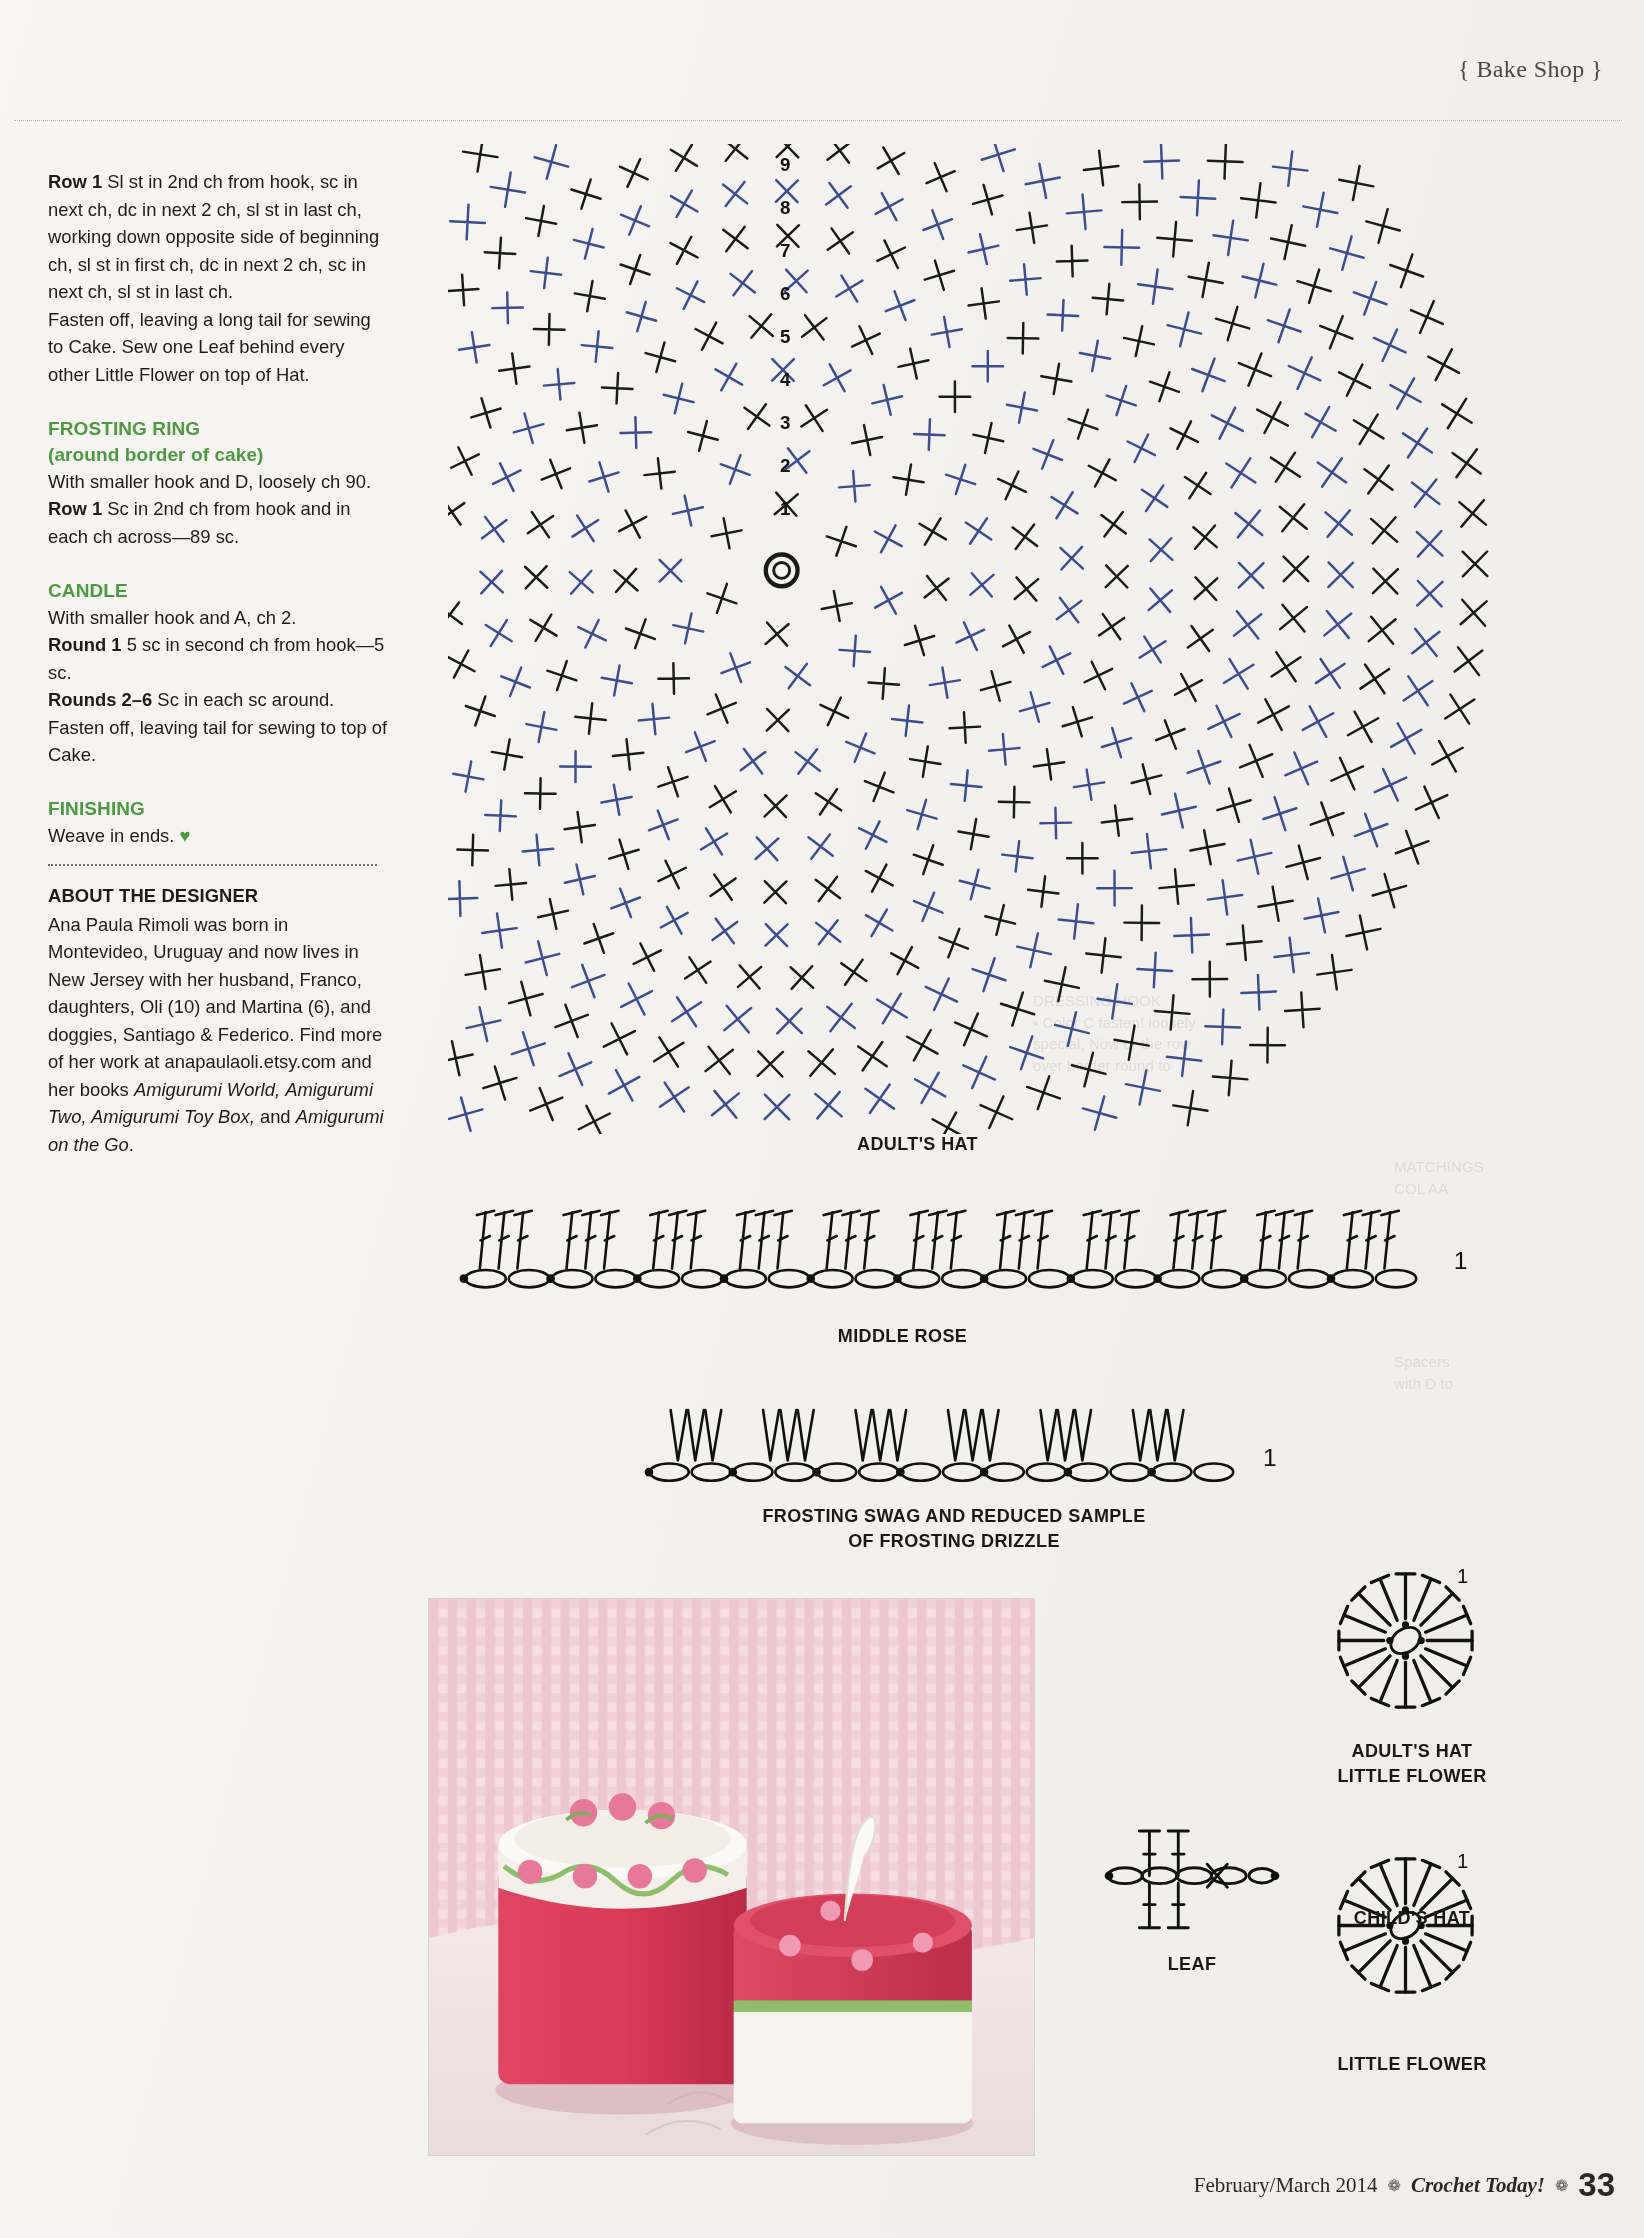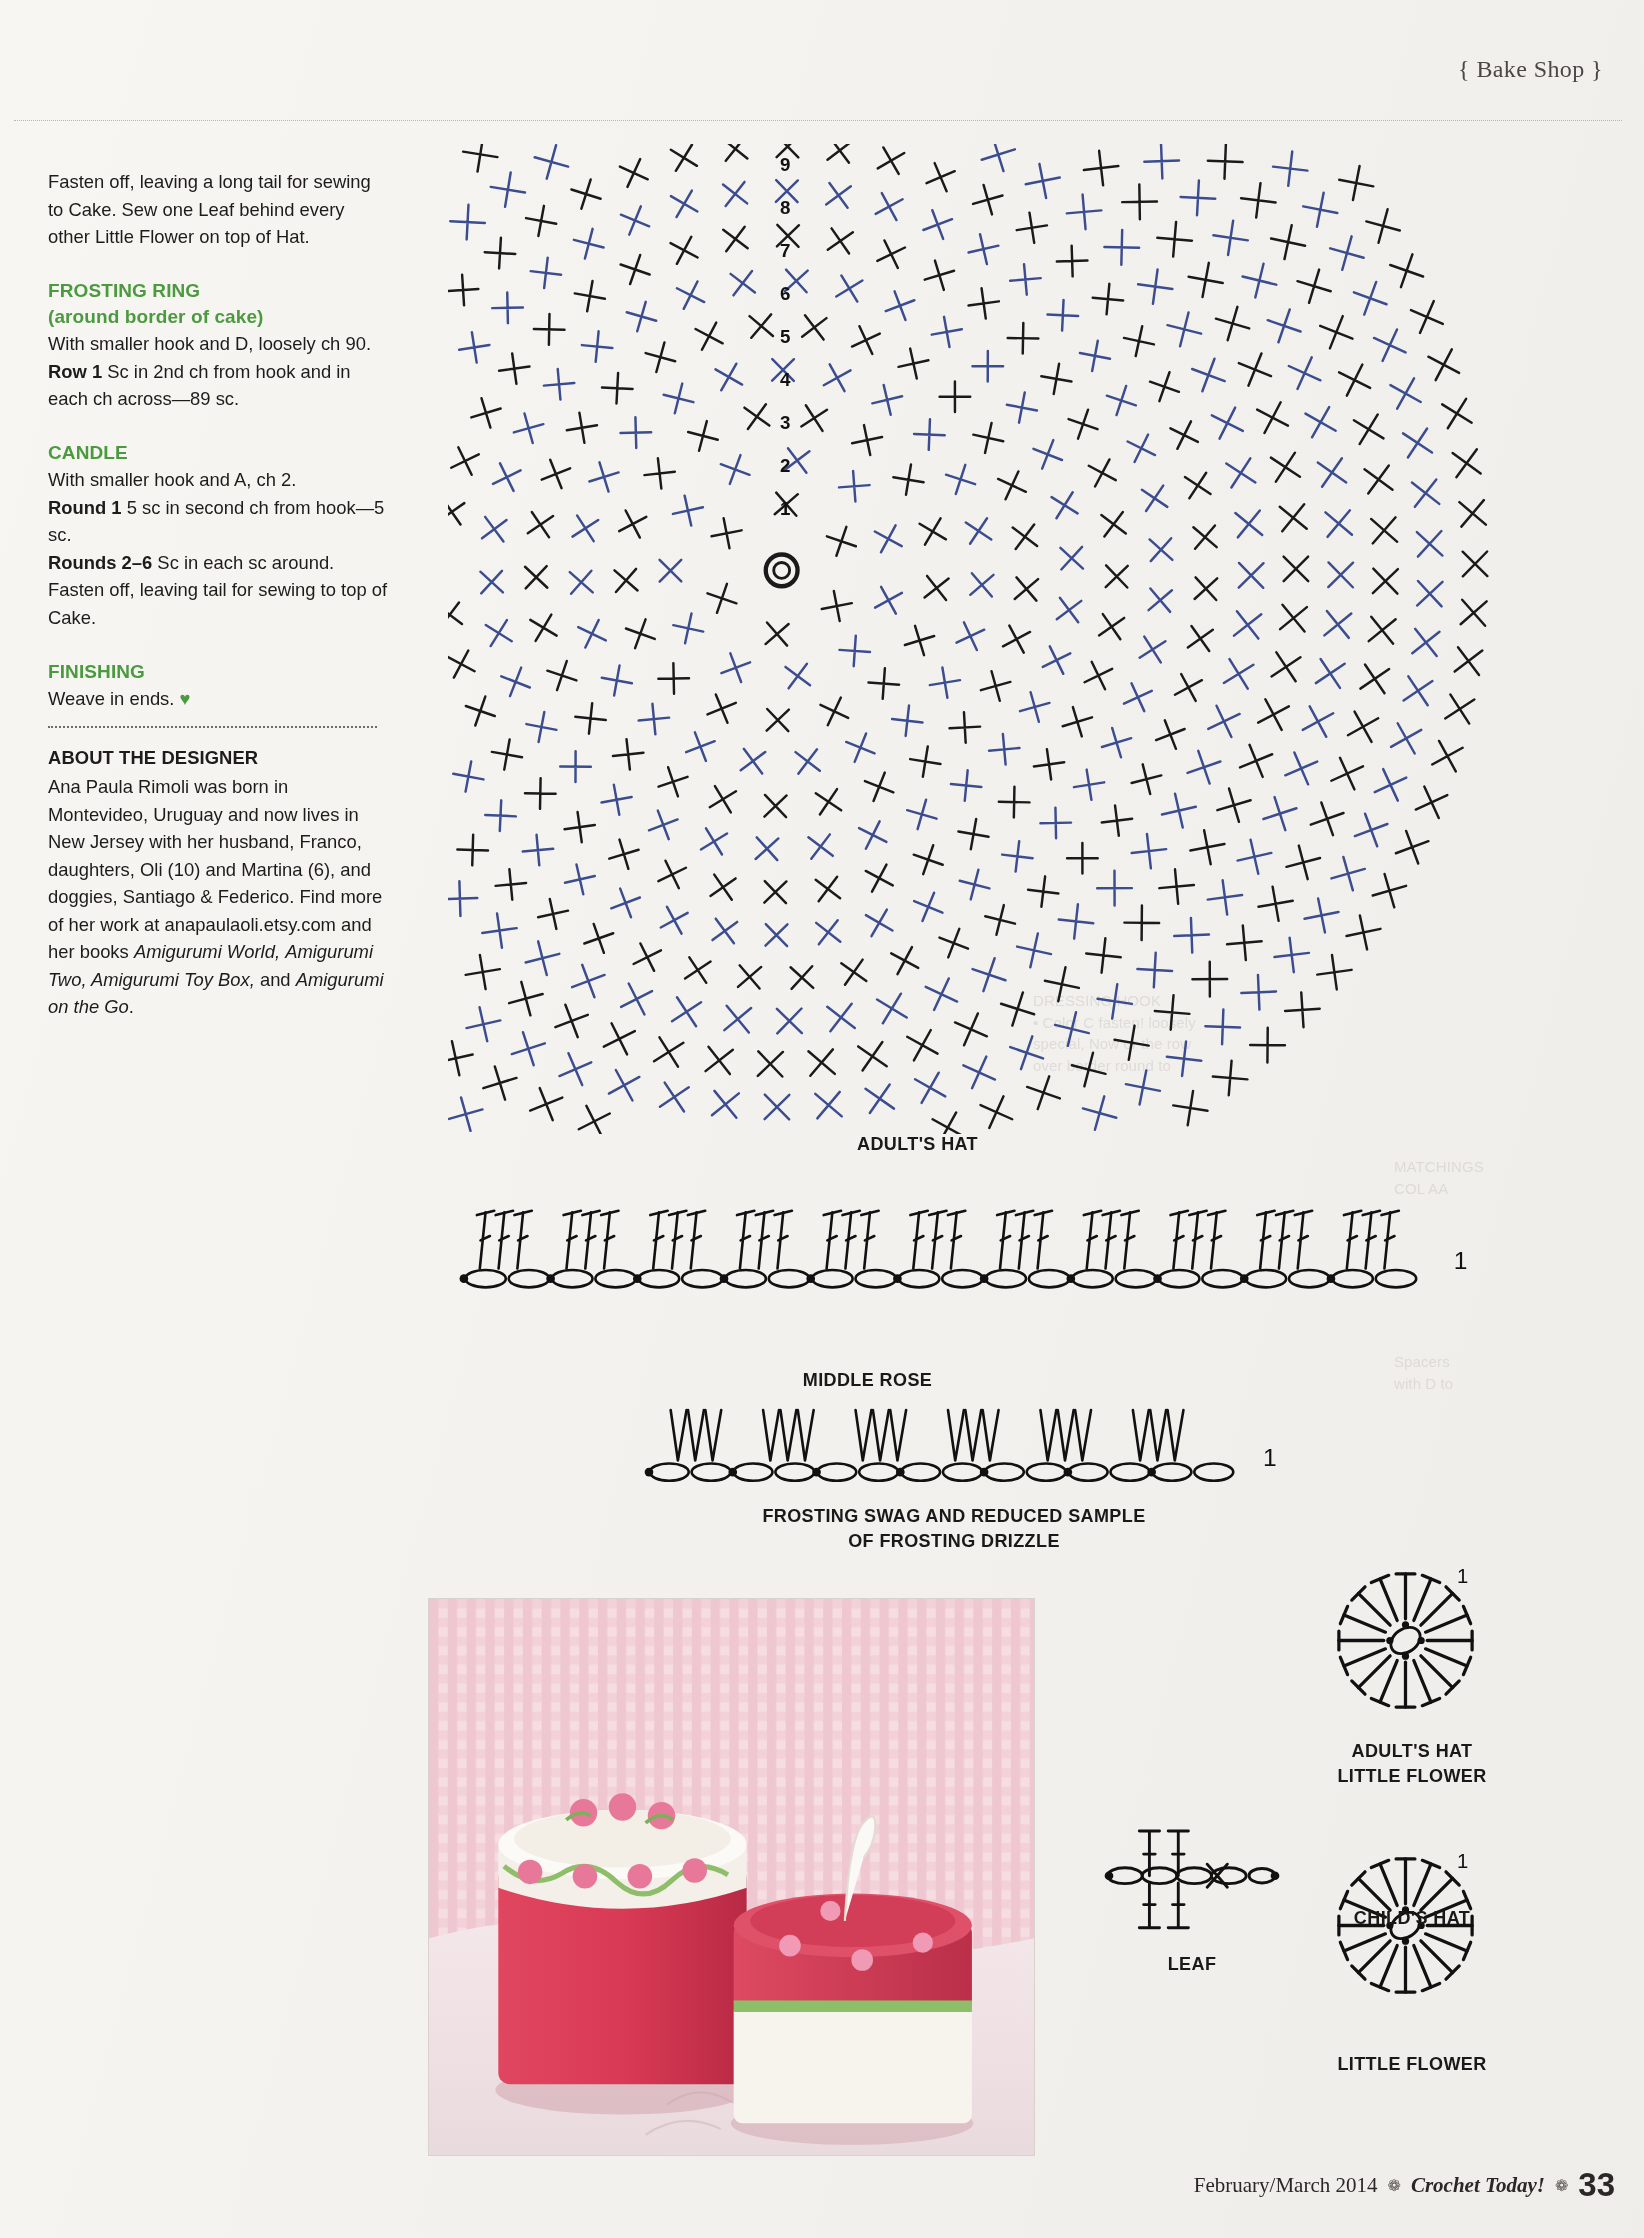--- a/index.html
+++ b/index.html
@@ -126,20 +126,23 @@
 over border round to</div>
   <div class="ghost" style="left:1394px; top:1156px; width:188px;">MATCHINGS
 COL AA</div>
   <div class="ghost" style="left:1394px; top:1351px; width:188px;">Spacers
 with D to</div>
 
   <div class="running-head">{ Bake Shop }</div>
   <div class="header-rule"></div>
 
   <div class="col-left">
+    <p class="para">
+      <span class="bold">Row 1</span><span> Sl st in 2nd ch from hook, sc in next ch, dc in next 2 ch, sl st in last ch, working down opposite side of beginning ch, sl st in first ch, dc in next 2 ch, sc in next ch, sl st in last ch.</span>
+    </p>
     <p class="para">Fasten off, leaving a long tail for sewing to Cake. Sew one Leaf behind every other Little Flower on top of Hat.</p>
 
     <div class="gap"></div>
     <div class="sec-head">FROSTING RING</div>
     <div class="sec-head">(around border of cake)</div>
     <p class="para">With smaller hook and D, loosely ch 90.</p>
     <p class="para">
       <span class="bold">Row 1</span><span> Sc in 2nd ch from hook and in each ch across—89 sc.</span>
     </p>
 
@@ -747,21 +750,21 @@
           <path d="M 1270,96 L 1278,18" stroke="#111" stroke-width="3.6" fill="none" stroke-linecap="round"></path>
           <path d="M 1266,22 L 1290,16" stroke="#111" stroke-width="3.6" fill="none" stroke-linecap="round"></path>
           <path d="M 1271,57 L 1284,51" stroke="#111" stroke-width="3.6" fill="none" stroke-linecap="round"></path>
           <path d="M 1296,96 L 1304,18" stroke="#111" stroke-width="3.6" fill="none" stroke-linecap="round"></path>
           <path d="M 1292,22 L 1316,16" stroke="#111" stroke-width="3.6" fill="none" stroke-linecap="round"></path>
           <path d="M 1297,57 L 1310,51" stroke="#111" stroke-width="3.6" fill="none" stroke-linecap="round"></path>
         </g>
       <text id="roseLabel" x="1392" y="96" font-family="Liberation Sans, sans-serif" font-size="34" fill="#111">1</text>
     </svg>
   </div>
-  <div class="caption" style="left:687px; top:1326px; width:361px;margin-top:44px;">MIDDLE ROSE</div>
+  <div class="caption" style="left:722px; top:1326px; width:361px;">MIDDLE ROSE</div>
 
   <div class="diagram-wrap" style="left:636px; top:1391px; width:650px; height:116px;">
     <svg width="650" height="116" viewBox="0 0 900 160">
       <g id="swagGroup">
           <ellipse cx="46" cy="112" rx="27" ry="12" fill="none" stroke="#111" stroke-width="3.6"></ellipse>
           <ellipse cx="104" cy="112" rx="27" ry="12" fill="none" stroke="#111" stroke-width="3.6"></ellipse>
           <ellipse cx="162" cy="112" rx="27" ry="12" fill="none" stroke="#111" stroke-width="3.6"></ellipse>
           <ellipse cx="220" cy="112" rx="27" ry="12" fill="none" stroke="#111" stroke-width="3.6"></ellipse>
           <ellipse cx="278" cy="112" rx="27" ry="12" fill="none" stroke="#111" stroke-width="3.6"></ellipse>
           <ellipse cx="336" cy="112" rx="27" ry="12" fill="none" stroke="#111" stroke-width="3.6"></ellipse>

